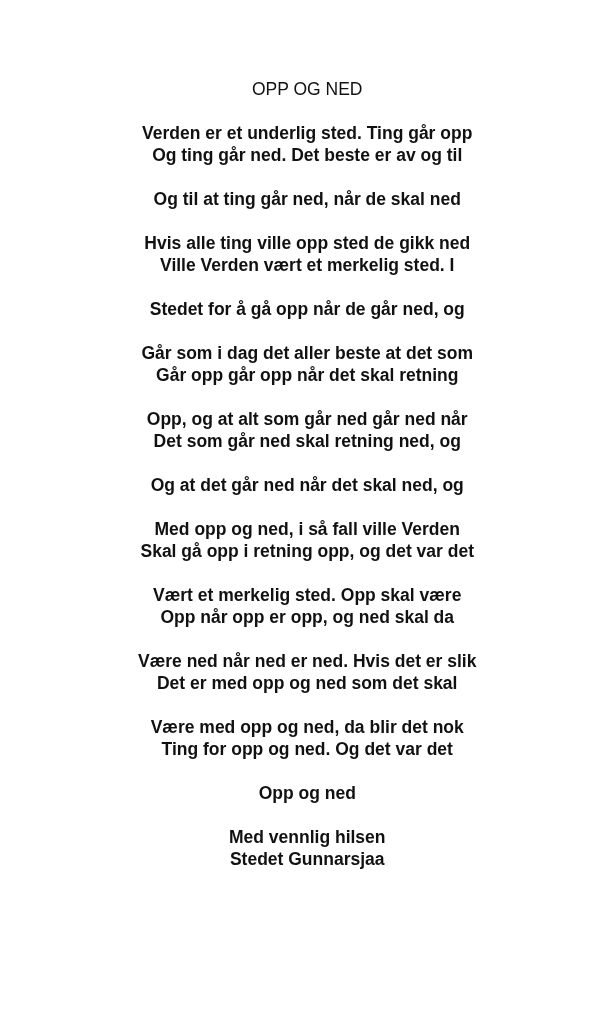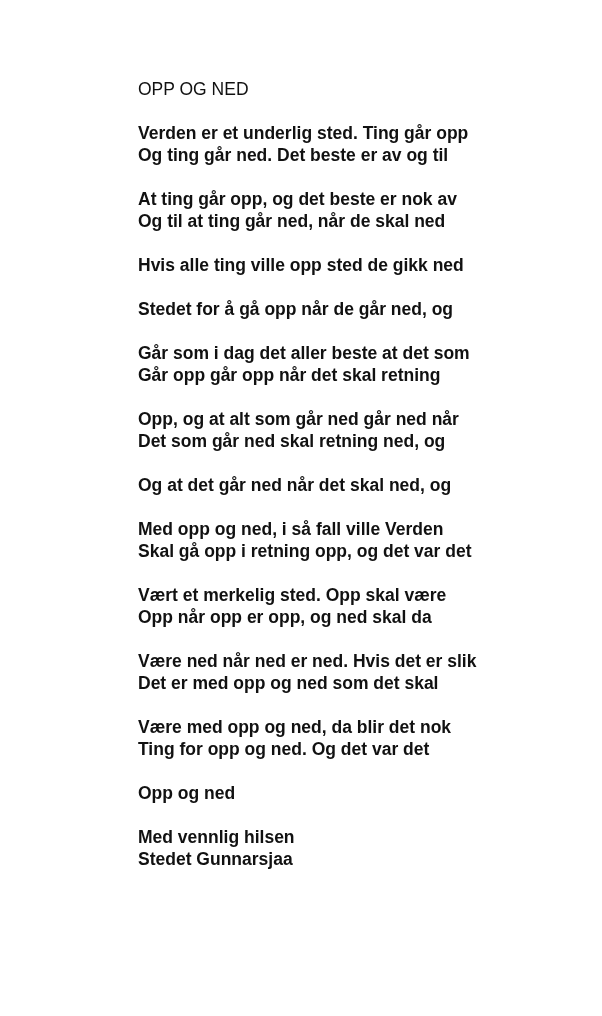--- a/index.html
+++ b/index.html
@@ -2,41 +2,42 @@
 <html><head>
   <meta charset="utf-8">
   <style>
     html, body { margin: 0; padding: 0; background: #ffffff; }
     body { width: 602px; height: 1016px; position: relative; overflow: hidden; }
     .doc {
       position: absolute; left: 138px; top: 78px;
       font-family: "Liberation Sans", sans-serif;
       font-size: 17.5px; line-height: 22px; color: #111111;
       white-space: nowrap;
+      text-align: center;
     }
     .title { margin: 0 0 22px 0; }
     .stanza { margin: 0 0 22px 0; }
     .line { display: block; height: 22px; font-weight: bold; }
   </style>
 </head>
 <body>
 
 <div class="doc">
   <div class="title">OPP OG NED</div>
 
   <div class="stanza">
     <span class="line">Verden er et underlig sted. Ting går opp</span>
     <span class="line">Og ting går ned. Det beste er av og til</span>
   </div>
   <div class="stanza">
-    <span class="line">At ting går opp, og det beste er nok av</span>
     <span class="line">Og til at ting går ned, når de skal ned</span>
   </div>
   <div class="stanza">
     <span class="line">Hvis alle ting ville opp sted de gikk ned</span>
+    <span class="line">Ville Verden vært et merkelig sted. I</span>
   </div>
   <div class="stanza">
     <span class="line">Stedet for å gå opp når de går ned, og</span>
   </div>
   <div class="stanza">
     <span class="line">Går som i dag det aller beste at det som</span>
     <span class="line">Går opp går opp når det skal retning</span>
   </div>
   <div class="stanza">
     <span class="line">Opp, og at alt som går ned går ned når</span>

